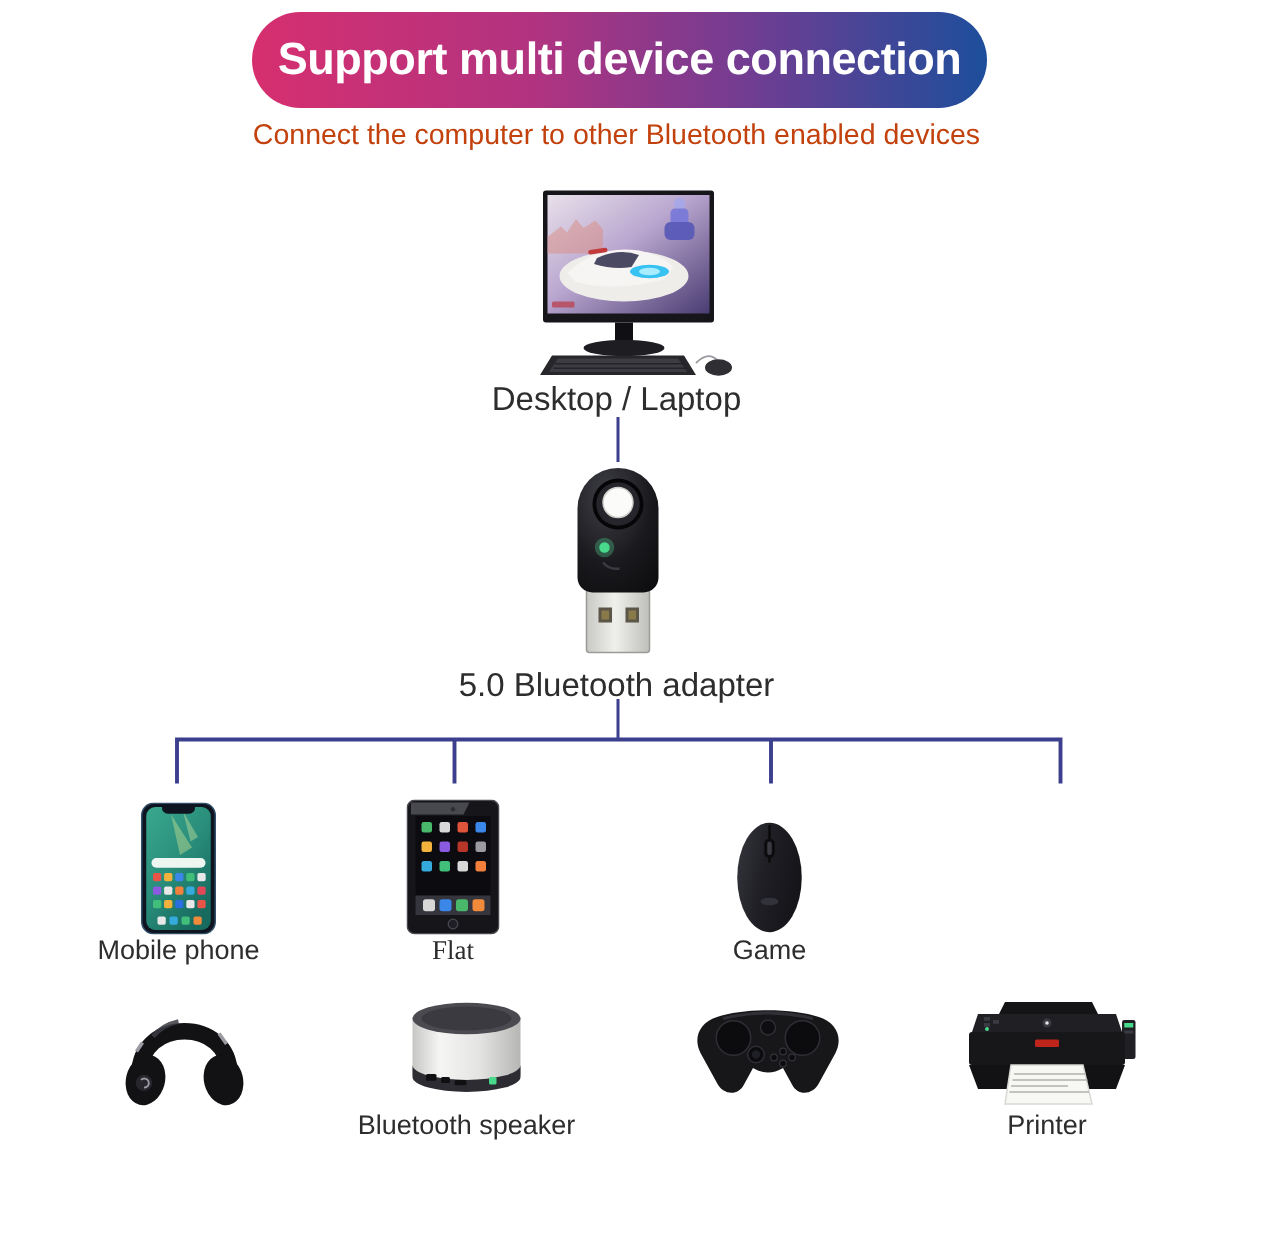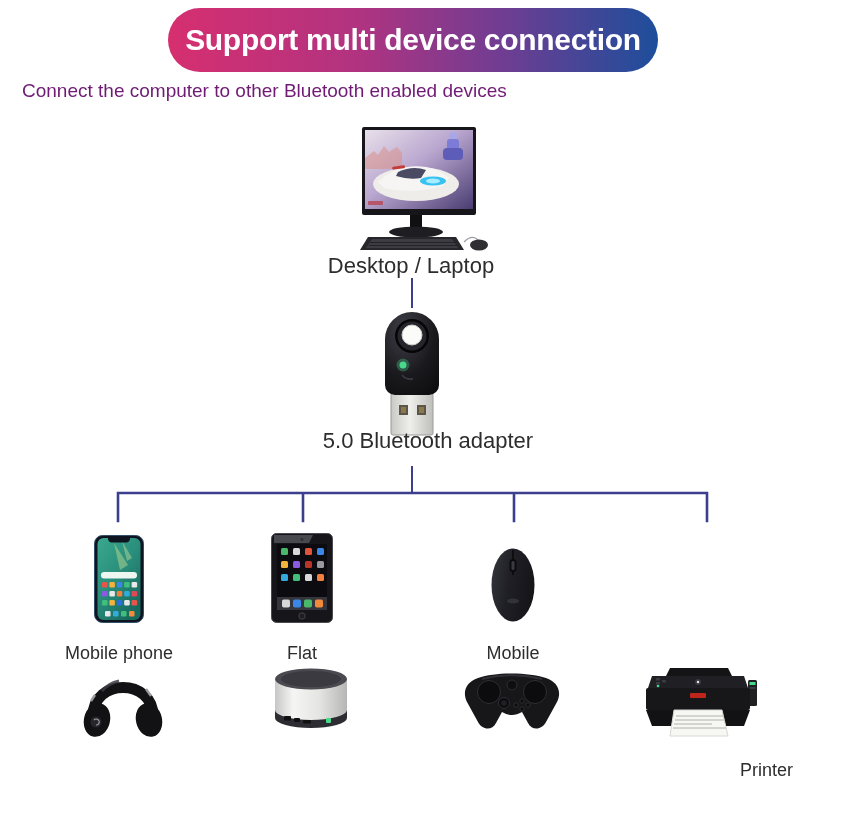--- a/index.html
+++ b/index.html
@@ -12,42 +12,42 @@
     position:absolute; left:168px; top:8px; width:490px; height:64px;
     border-radius:33px;
     background:linear-gradient(90deg,#d62f6f 0%, #b23380 38%, #703d92 68%, #1d4e9b 100%);
     display:flex; align-items:center; justify-content:center;
   }
   .banner-title {
     color:#ffffff; font-size:30px; font-weight:700; letter-spacing:-0.3px;
     white-space:nowrap;
   }
   .subtitle {
-    position:absolute; left:0; top:80px; width:822px; text-align:left;
-    font-size:19px; color:#701a75;padding-left:22px;
+    position:absolute; left:0; top:80px; width:822px; text-align:center;
+    font-size:19px; color:#c2410c;
   }
   .node-label {
     position:absolute; left:0; width:822px; text-align:center;
     font-size:22px; color:#2d2d2d;
   }
   .icon-abs { position:absolute; }
   .vline {
     position:absolute; width:2.6px; background:#3c3f8e;
   }
   .tree { position:absolute; left:0; top:490px; }
   .device-cell {
     position:absolute; width:190px; text-align:center;
   }
   .icon-box {
     display:flex; align-items:flex-end; justify-content:center;
   }
   .row1 .icon-box { height:94px; }
   .row2 .icon-box { height:76px; }
   .device-label {
-    display:block; margin-top:20px; font-size:18px; color:#2d2d2d;
+    display:block; margin-top:0; font-size:18px; color:#2d2d2d;
   }
   svg { display:block; }
 </style>
 </head>
 <body>
 
 <div class="page">
 
   <div class="banner">
     <span class="banner-title">Support multi device connection</span>
@@ -113,21 +113,21 @@
       <rect x="46" y="98" width="5" height="6" fill="#8a7a4a"></rect>
       <path d="M12,30 a27,27 0 0 1 54,0 v46 a10,10 0 0 1 -10,10 H22 a10,10 0 0 1 -10,-10 z" fill="url(#g-body)"></path>
       <circle cx="39" cy="27" r="17" fill="#060608"></circle>
       <circle cx="39" cy="27" r="14.5" fill="#25252b"></circle>
       <circle cx="39" cy="26" r="10" fill="#fbfbf9" stroke="#cfcfcb" stroke-width="1"></circle>
       <circle cx="30" cy="56" r="6.5" fill="#57e09a" opacity="0.3"></circle>
       <circle cx="30" cy="56" r="3.5" fill="#49d98c"></circle>
       <path d="M29,66 q4,5 11,4" stroke="#3a3a42" stroke-width="1.6" fill="none"></path>
     </svg>
   </div>
-  <div class="node-label" style="top:428px;padding-left:17px;">5.0 Bluetooth adapter</div>
+  <div class="node-label" style="top:444px;">5.0 Bluetooth adapter</div>
 
   <div class="vline" style="left:410.5px; top:466px; height:27px;"></div>
 
   <svg class="tree" width="851" height="36" viewBox="0 0 851 36">
     <path d="M118,3 H707 M118,3 V31 M303,3 V31 M514,3 V31 M707,3 V31" stroke="#3c3f8e" stroke-width="2.6" fill="none" stroke-linecap="square"></path>
   </svg>
 
   <div class="device-cell row1" style="left:24px; top:529px;">
     <div class="icon-box">
       <svg width="50" height="88" viewBox="0 0 50 88">
@@ -163,21 +163,21 @@
           <rect x="11" y="76" width="5.5" height="5.5" rx="1.2" fill="#e8e8e8"></rect>
           <rect x="19" y="76" width="5.5" height="5.5" rx="1.2" fill="#35aadd"></rect>
           <rect x="27" y="76" width="5.5" height="5.5" rx="1.2" fill="#41bf7a"></rect>
           <rect x="35" y="76" width="5.5" height="5.5" rx="1.2" fill="#f28a3c"></rect>
         </g>
       </svg>
     </div>
     <span class="device-label">Mobile phone</span>
   </div>
 
-  <div class="device-cell row1" style="left:207px; top:529px;">
+  <div class="device-cell row1" style="left:207px; top:529px;font-family:Liberation Serif, serif;">
     <div class="icon-box">
       <svg width="62" height="90" viewBox="0 0 62 90">
         <rect x="0.5" y="0.5" width="61" height="89" rx="5" fill="#16161a" stroke="#4a4a50" stroke-width="1"></rect>
         <polygon points="3,2 42,2 38,10 3,10" fill="#5e5e66" opacity="0.7"></polygon>
         <circle cx="31" cy="6.5" r="1.5" fill="#2e2e34"></circle>
         <rect x="6" y="11" width="50" height="66" fill="#0c0c10"></rect>
         <g>
           <rect x="10" y="15" width="7" height="7" rx="1.5" fill="#49b86a"></rect>
           <rect x="22" y="15" width="7" height="7" rx="1.5" fill="#d8d8d8"></rect>
           <rect x="34" y="15" width="7" height="7" rx="1.5" fill="#e0543c"></rect>
@@ -214,21 +214,21 @@
             <stop offset="1" stop-color="#15151a"></stop>
           </linearGradient>
         </defs>
         <ellipse cx="23" cy="38" rx="21.5" ry="36.5" fill="url(#g-mo)"></ellipse>
         <line x1="23" y1="3" x2="23" y2="28" stroke="#0a0a0c" stroke-width="1.6"></line>
         <rect x="19.5" y="12" width="7" height="13" rx="3.5" fill="#0c0c0e"></rect>
         <rect x="21.5" y="14" width="3" height="9" rx="1.5" fill="#3a3a42"></rect>
         <ellipse cx="23" cy="54" rx="6" ry="2.5" fill="#32323a"></ellipse>
       </svg>
     </div>
-    <span class="device-label">Mobile</span>
+    <span class="device-label">Game</span>
   </div>
 
 
   <div class="device-cell row2" style="left:28px; top:664px;">
     <div class="icon-box">
       <svg width="82" height="76" viewBox="0 0 82 76">
         <path d="M11,52 C11,14 71,14 71,52" fill="none" stroke="#121214" stroke-width="11" stroke-linecap="round"></path>
         <path d="M20,27 a30,24 0 0 1 17,-10" stroke="#3c3c44" stroke-width="3" fill="none" opacity="0.85"></path>
         <path d="M64,25 l5,7" stroke="#9a9aa2" stroke-width="2.4"></path>
         <path d="M13,31 l-4,6" stroke="#9a9aa2" stroke-width="2.4"></path>
@@ -254,20 +254,21 @@
         <path d="M3,13 L3,50 A36,10 0 0 0 75,50 L75,13 Z" fill="url(#g-sil)"></path>
         <path d="M3,44 L3,52 A36,10 0 0 0 75,52 L75,44 A36,10 0 0 1 3,44 Z" fill="#2c2c32"></path>
         <ellipse cx="39" cy="13" rx="36" ry="10.5" fill="#4a4a50"></ellipse>
         <ellipse cx="39" cy="13" rx="30" ry="8" fill="#3a3a40"></ellipse>
         <rect x="12" y="50" width="7" height="4.5" rx="1" fill="#101012"></rect>
         <rect x="22" y="52" width="6" height="4" rx="1" fill="#101012"></rect>
         <rect x="31" y="54" width="8" height="3.5" rx="1" fill="#101012"></rect>
         <rect x="54" y="52" width="5" height="5" rx="1" fill="#49d98c"></rect>
       </svg>
     </div>
+    <span class="device-label">Bluetooth speaker</span>
   </div>
 
   <div class="device-cell row2" style="left:417px; top:664px;">
     <div class="icon-box">
       <svg width="100" height="62" viewBox="0 0 100 62" style="margin-bottom:6px;">
         <path d="M16,6 C34,0 66,0 84,6 C96,10 100,20 95,30 L84,50 C80,58 70,59 66,51 L60,40 C53,44 47,44 40,40 L34,51 C30,59 20,58 16,50 L5,30 C0,20 4,10 16,6 Z" fill="#17171a"></path>
         <path d="M20,7 C40,2 60,2 80,7" stroke="#3a3a42" stroke-width="2" fill="none" opacity="0.7"></path>
         <circle cx="27" cy="20" r="11.5" fill="#0c0c0f" stroke="#2e2e34" stroke-width="1"></circle>
         <circle cx="73" cy="20" r="11.5" fill="#0c0c0f" stroke="#2e2e34" stroke-width="1"></circle>
         <circle cx="50" cy="13" r="5" fill="#0e0e11" stroke="#2e2e34" stroke-width="1"></circle>
@@ -276,21 +277,21 @@
         <g fill="#0c0c0f" stroke="#33333a" stroke-width="0.8">
           <circle cx="60" cy="29" r="2.2"></circle>
           <circle cx="66" cy="33" r="2.2"></circle>
           <circle cx="60" cy="37" r="2.2"></circle>
           <circle cx="54" cy="33" r="2.2"></circle>
         </g>
       </svg>
     </div>
   </div>
 
-  <div class="device-cell row2" style="left:603px; top:664px;text-align:right;">
+  <div class="device-cell row2" style="left:603px; top:664px;">
     <div class="icon-box">
       <svg width="124" height="74" viewBox="0 0 124 74">
         <polygon points="34,2 92,2 96,10 30,10" fill="#141417"></polygon>
         <polygon points="16,10 108,10 112,22 12,22" fill="#1f1f24"></polygon>
         <circle cx="62" cy="16" r="3" fill="#3a3a42"></circle>
         <circle cx="62" cy="16" r="1.2" fill="#e8e8e8"></circle>
         <g fill="#3a3a42">
           <rect x="20" y="12" width="4" height="2.5"></rect>
           <rect x="20" y="16" width="4" height="2.5"></rect>
           <rect x="26" y="14" width="4" height="2.5"></rect>

